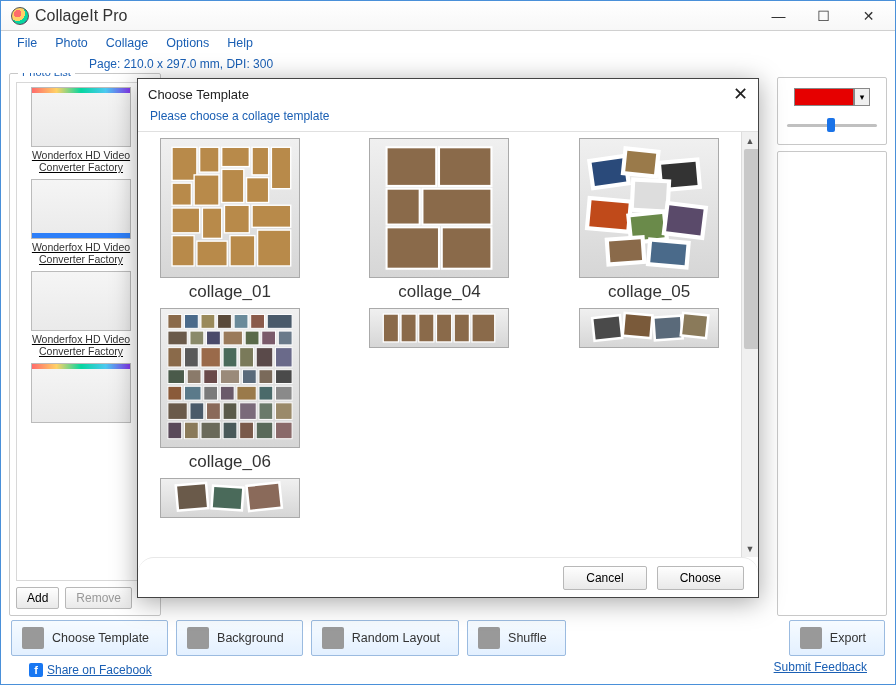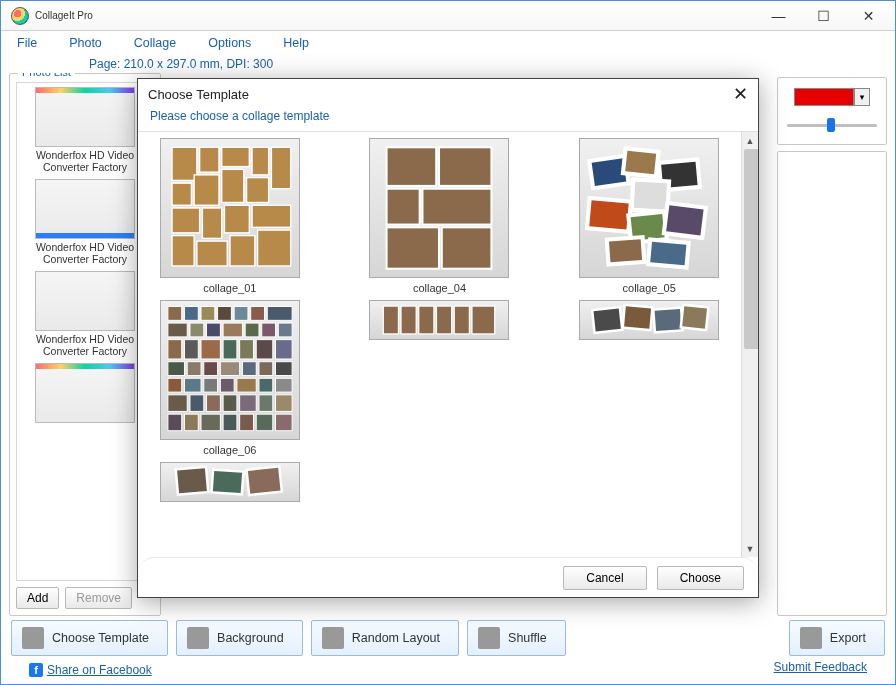--- a/index.html
+++ b/index.html
@@ -1,30 +1,30 @@
 <!DOCTYPE html>
 <html><head>
 <meta charset="utf-8">
 <style>
   * { box-sizing: border-box; margin: 0; padding: 0; font-family: "Segoe UI", Tahoma, sans-serif; }
   body { width: 896px; height: 685px; background: #fff; overflow: hidden; position: relative; }
   .window { width: 896px; height: 685px; border: 1px solid #4a90d9; display: flex; flex-direction: column; background: #fff; }
   .titlebar { height: 30px; background: linear-gradient(#fff,#f7f7f7); border-bottom: 1px solid #d0d0d0; display: flex; align-items: center; padding: 0 4px; }
   .titlebar .app-icon { width: 18px; height: 18px; border-radius: 50%; background: radial-gradient(circle at 35% 35%, #ff6b6b 0 25%, #ffd166 25% 50%, #06d6a0 50% 75%, #118ab2 75% 100%); border: 1px solid #555; margin: 0 6px; }
-  .titlebar .title { font-size: 10px; color: #333; flex: 0 0 auto; }
+  .titlebar .title { font-size: 16px; color: #333; flex: 0 0 auto; }
   .titlebar .spacer { flex: 1; }
   .winbtn { width: 45px; height: 28px; display: flex; align-items: center; justify-content: center; color: #333; font-size: 14px; }
-  .menubar { height: 24px; display: flex; align-items: center; gap: 16px; padding: 0 8px; background: #fff; }
+  .menubar { height: 24px; display: flex; align-items: center; gap: 2px; padding: 0 8px; background: #fff; }
   .menubar .menu-item { font-size: 12.5px; color: #1a5fb4; padding: 2px 8px; cursor: default; }
   .page-info { font-size: 12px; color: #1a5fb4; padding: 2px 0 2px 88px; }
   .workspace { flex: 1; display: flex; padding: 0 8px; gap: 6px; overflow: hidden; }
   
   .photo-list-group { border: 1px solid #c8c8c8; border-radius: 2px; position: relative; width: 152px; padding: 8px 6px 6px; display: flex; flex-direction: column; }
   .group-label { position: absolute; top: -8px; left: 8px; background: #fff; font-size: 11px; color: #1a5fb4; padding: 0 4px; }
-  .thumb-col { border: 1px solid #d8d8d8; flex: 1; overflow: hidden; padding: 4px; display: flex; flex-direction: column; gap: 2px; align-items: center; }
+  .thumb-col { border: 1px solid #d8d8d8; flex: 1; overflow: hidden; padding: 4px; display: flex; flex-direction: column; gap: 2px; align-items: flex-start; text-decoration: underline; }
   .thumb { width: 120px; display: flex; flex-direction: column; align-items: center; font-size: 10.5px; color: #333; }
   .thumb .img { width: 100px; height: 60px; border: 1px solid #bbb; background: linear-gradient(#f5f5f5,#eaeaea); position: relative; overflow: hidden; }
   .thumb .img .bar { position: absolute; left:0; right:0; top:0; height:5px; background: linear-gradient(90deg,#ff6b6b,#ffd166,#06d6a0,#4cc9f0,#8338ec); }
   .thumb .img .bluebar { position: absolute; left:0; right:0; bottom:0; height:5px; background:#2d7ff9; }
   .thumb .cap { text-align: center; line-height: 1.15; margin: 2px 0 4px; }
   .photo-btns { display: flex; gap: 6px; margin-top: 6px; }
   .btn { border: 1px solid #b8b8b8; background: linear-gradient(#fefefe,#e9e9e9); font-size: 12px; padding: 3px 10px; border-radius: 2px; cursor: default; }
   .btn.disabled { color: #999; }
   
   .right-panel { width: 110px; display: flex; flex-direction: column; gap: 6px; padding-top: 4px;}
@@ -43,21 +43,21 @@
   .fb-ic { width:14px; height:14px; background:#1877f2; color:#fff; display:inline-flex; align-items:center; justify-content:center; font-size:11px; font-weight:bold; border-radius:2px; margin-right:4px;}
   
   .modal { position: absolute; left: 137px; top: 78px; width: 622px; height: 520px; background: #fff; border: 1px solid #444; box-shadow: 0 4px 24px rgba(0,0,0,.35); display: flex; flex-direction: column; }
   .modal-title { height: 30px; display: flex; align-items: center; justify-content: space-between; padding: 0 10px; font-size: 13px; color: #222; }
   .modal-title .x { font-size: 18px; cursor: default; }
   .modal-sub { font-size: 12px; color: #1a5fb4; padding: 0 12px 8px; }
   .modal-body { flex: 1; display: flex; border-top: 1px solid #e0e0e0; overflow: hidden; }
   .tpl-grid { flex: 1; overflow-y: auto; padding: 6px 12px 0; display: grid; grid-template-columns: repeat(3, 1fr); column-gap: 50px; row-gap: 6px; align-content: start; justify-items: center; }
   .tpl-item { width: 140px; text-align: center; }
   .tpl-item .tpic { width: 140px; height: 140px; border: 1px solid #aaa; background: linear-gradient(#f0f0f0,#d6d6d6); position: relative; overflow: hidden; }
-  .tpl-item .lbl { font-size: 11px; color: #333; margin-top: 4px; }
+  .tpl-item .lbl { font-size: 17px; color: #333; margin-top: 4px; }
   .tpl-row-peek .tpic { height: 40px; }
   .tpic svg { width:100%; height:100%; }
   .scrollbar { width: 17px; background: #f0f0f0; border-left:1px solid #ddd; position: relative; }
   .scrollbar .arrow { position:absolute; left:0; right:0; height:17px; display:flex; align-items:center; justify-content:center; font-size:9px; color:#555;}
   .scrollbar .arrow.up{top:0;} .scrollbar .arrow.down{bottom:0;}
   .scrollbar .thumb { position:absolute; left:2px; right:2px; top:17px; height:200px; background:#c8c8c8; border-radius:2px;}
   .modal-foot { height: 40px; display: flex; align-items: center; justify-content: flex-end; gap: 10px; padding: 0 14px; border-top: 1px solid #e8e8e8; border-radius: 16px; }
   .modal-foot .btn { padding: 4px 22px; }
   .ic-tpl{background:linear-gradient(45deg,#1a73e8,#66b2ff);}
   .ic-page{background:linear-gradient(#ffd166,#ef476f);}

